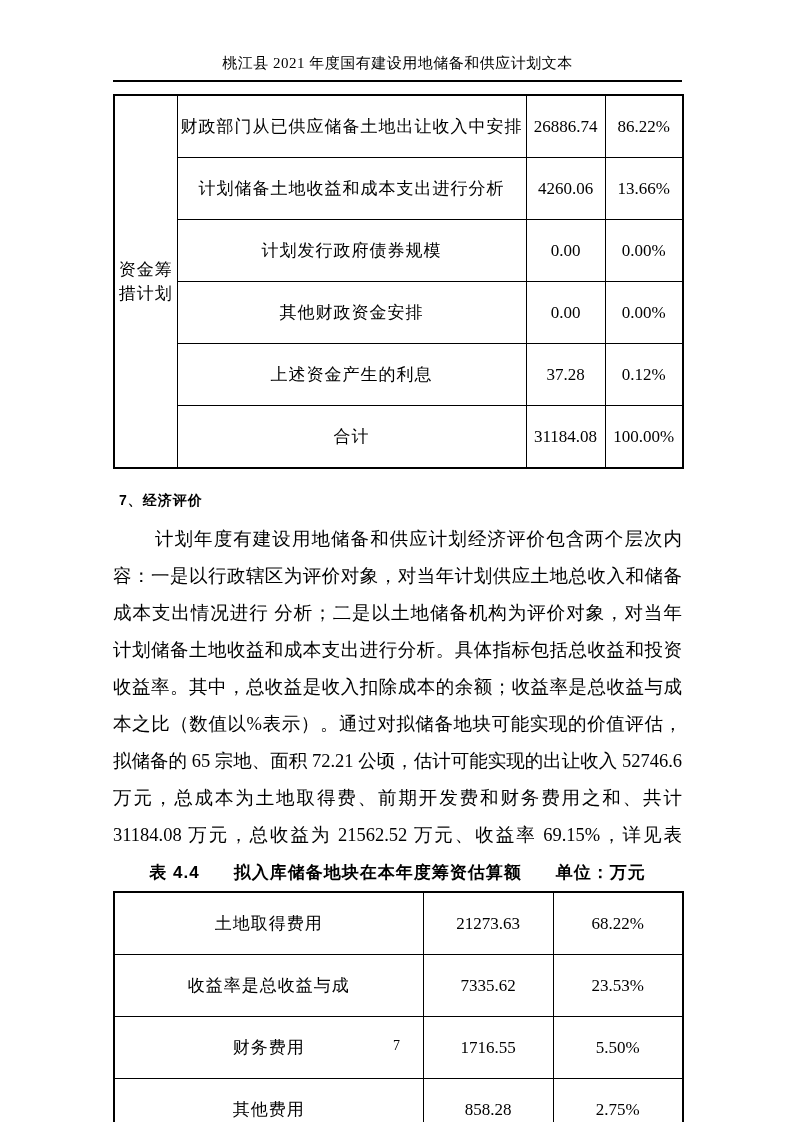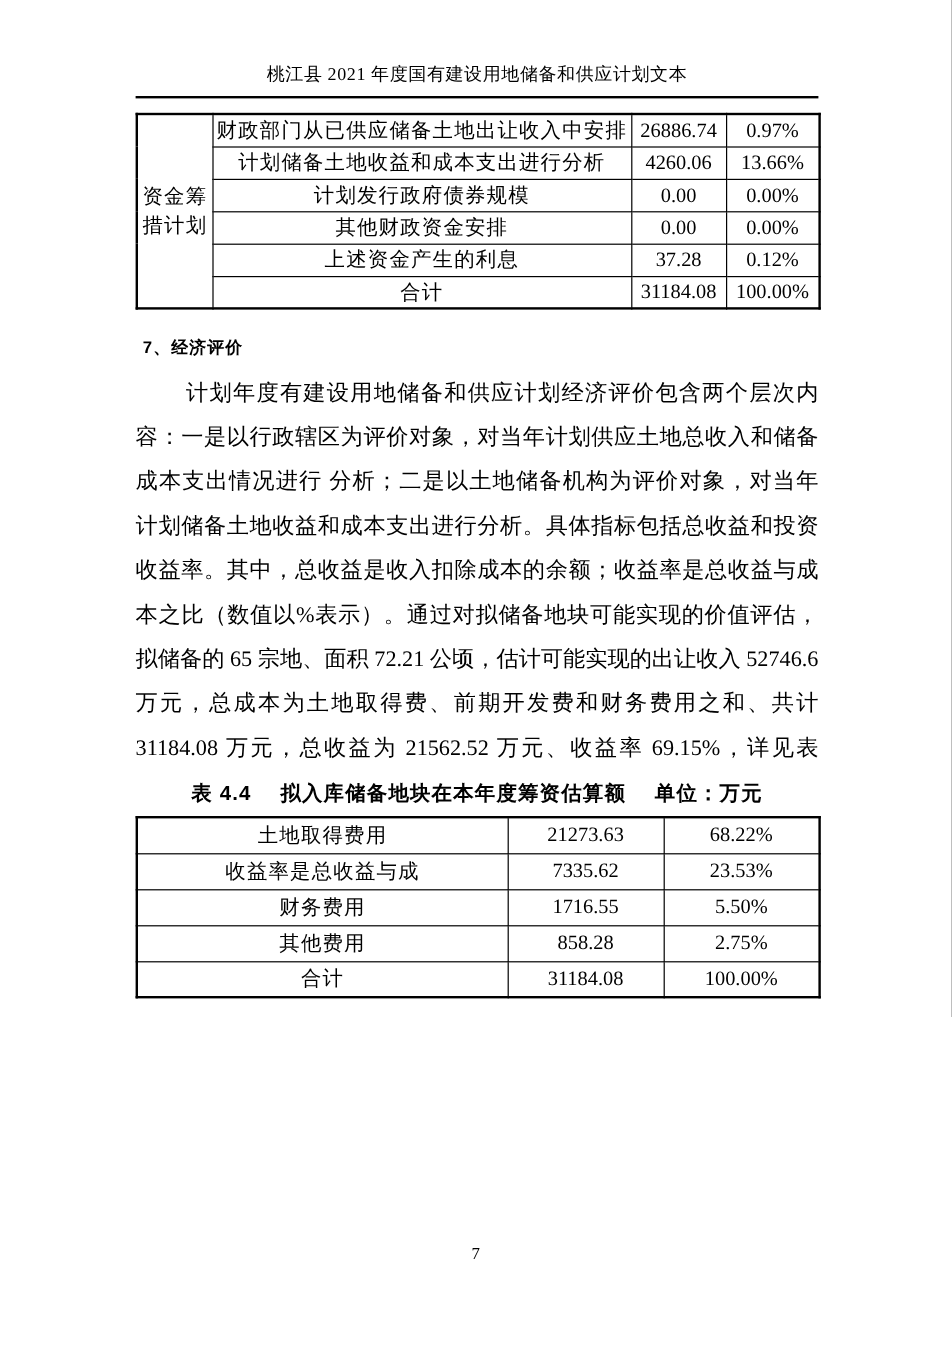--- a/index.html
+++ b/index.html
@@ -34,21 +34,21 @@
     width: 569px;
     border-collapse: collapse;
     table-layout: fixed;
     border: 2px solid #000;
     font-size: 17px;
   }
   table.doc-table td {
     border: 1px solid #000;
     text-align: center;
     vertical-align: middle;
-    padding: 1px 2px;
+    padding: 19px 2px;
   }
   table.funding-table { margin-top: 12px; }
   table.funding-table td { height: 27px; }
   table.estimate-table { margin-top: 7px; }
   table.estimate-table td { height: 30px; }
   td.cjk-label { letter-spacing: 1px; }
   td.row-header-cell { letter-spacing: 1px; line-height: 24px; }
   td.num-cell { letter-spacing: 0; }
   .section-heading {
     margin-top: 17px;
@@ -70,21 +70,21 @@
     white-space: normal;
     overflow: hidden;
     height: 37px;
   }
   .para-line.first { text-indent: 42px; }
   .table-caption {
     margin-top: 8px;
     display: flex;
     justify-content: center;
     align-items: baseline;
-    gap: 24px;
+    gap: 34px;
     font-family: "Liberation Sans", "DejaVu Sans", sans-serif;
     font-weight: bold;
     font-size: 17px;
     line-height: 22px;
     letter-spacing: 1px;
   }
   .page-number {
     position: absolute;
     left: 0;
     top: 1038px;
@@ -107,21 +107,21 @@
         <col style="width:63px">
           <col style="width:349px">
           <col style="width:79px">
           <col style="width:78px">
       </colgroup>
       <tbody>
         <tr>
           <td class="row-header-cell" rowspan="6">资金筹措计划</td>
           <td class="cjk-label">财政部门从已供应储备土地出让收入中安排</td>
           <td class="num-cell">26886.74</td>
-          <td class="num-cell">0.97%</td>
+          <td class="num-cell">86.22%</td>
         </tr>
         <tr>
           <td class="cjk-label">计划储备土地收益和成本支出进行分析</td>
           <td class="num-cell">4260.06</td>
           <td class="num-cell">13.66%</td>
         </tr>
         <tr>
           <td class="cjk-label">计划发行政府债券规模</td>
           <td class="num-cell">0.00</td>
           <td class="num-cell">0.00%</td>

